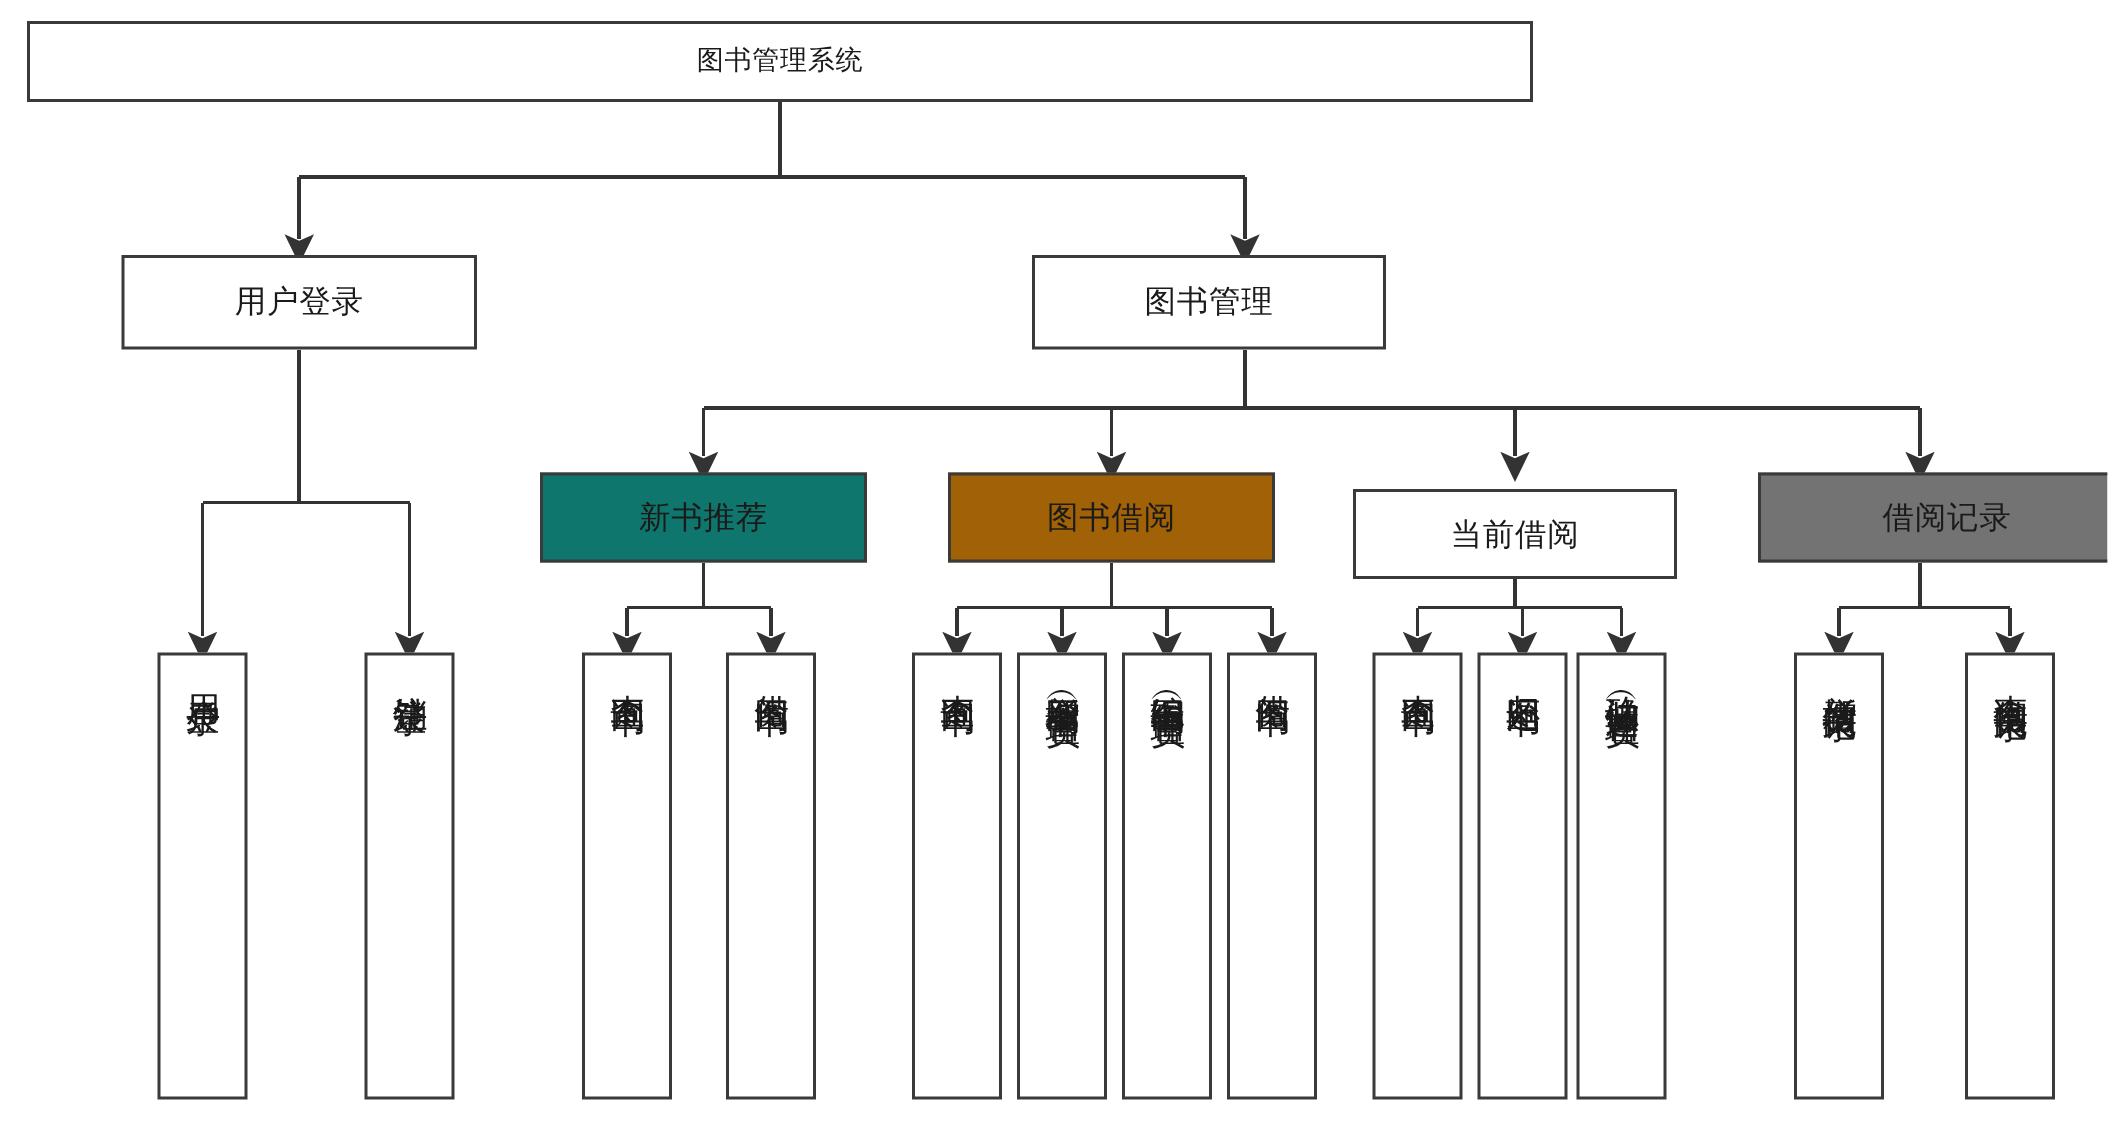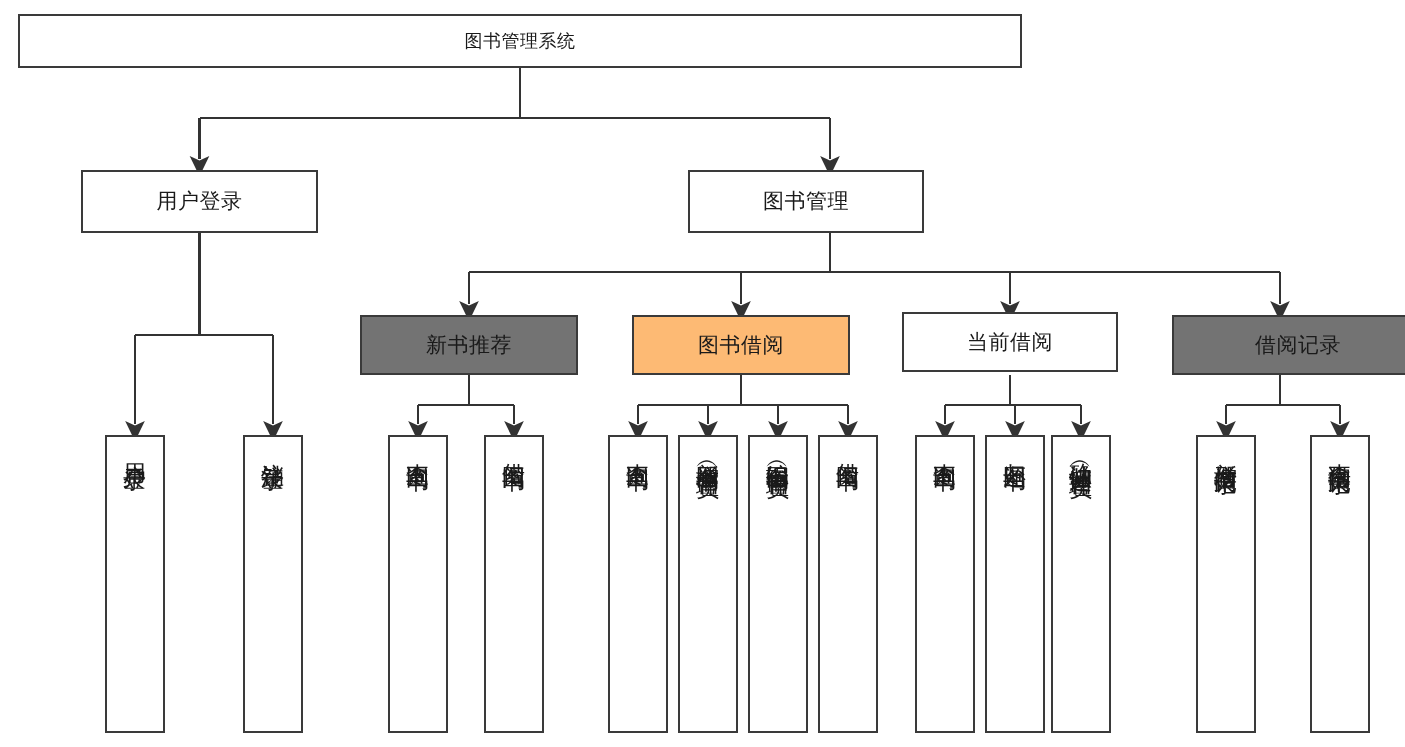--- a/index.html
+++ b/index.html
@@ -124,27 +124,27 @@
   <div id="nodes">
       <div class="node h root" style="left: 18px; top: 14px; width: 1004px; height: 54px; border-color: rgb(58, 58, 58); background: rgb(255, 255, 255); color: rgb(26, 26, 26);">
         <span class="label">图书管理系统</span>
       </div>
       <div class="node h" style="left: 81px; top: 170px; width: 237px; height: 63px; border-color: rgb(58, 58, 58); background: rgb(255, 255, 255); color: rgb(26, 26, 26);">
         <span class="label">用户登录</span>
       </div>
       <div class="node h" style="left: 688px; top: 170px; width: 236px; height: 63px; border-color: rgb(58, 58, 58); background: rgb(255, 255, 255); color: rgb(26, 26, 26);">
         <span class="label">图书管理</span>
       </div>
-      <div class="node h" style="left: 360px; top: 315px; width: 218px; height: 60px; border-color: rgb(58, 58, 58); background: #737373; color: rgb(26, 26, 26);">
+      <div class="node h" style="left: 360px; top: 315px; width: 218px; height: 60px; border-color: rgb(58, 58, 58); background: #0f766e; color: rgb(26, 26, 26);">
         <span class="label">新书推荐</span>
       </div>
-      <div class="node h" style="left: 632px; top: 315px; width: 218px; height: 60px; border-color: rgb(58, 58, 58); background: #fdba74; color: rgb(26, 26, 26);">
+      <div class="node h" style="left: 632px; top: 315px; width: 218px; height: 60px; border-color: rgb(58, 58, 58); background: #a16207; color: rgb(26, 26, 26);">
         <span class="label">图书借阅</span>
       </div>
-      <div class="node h" style="left: 902px; top: 312px; width: 216px; height: 60px; border-color: rgb(58, 58, 58); background: rgb(255, 255, 255); color: rgb(26, 26, 26);">
+      <div class="node h" style="left: 902px; top: 326px; width: 216px; height: 60px; border-color: rgb(58, 58, 58); background: rgb(255, 255, 255); color: rgb(26, 26, 26);">
         <span class="label">当前借阅</span>
       </div>
       <div class="node h" style="left: 1172px; top: 315px; width: 252px; height: 60px; border-color: rgb(58, 58, 58); background: #737373; color: rgb(26, 26, 26);">
         <span class="label">借阅记录</span>
       </div>
       <div class="node v" style="left: 105px; top: 435px; width: 60px; height: 298px; border-color: rgb(58, 58, 58); background: rgb(255, 255, 255); color: rgb(26, 26, 26);">
         <span class="label">用户登录</span>
       </div>
       <div class="node v" style="left: 243px; top: 435px; width: 60px; height: 298px; border-color: rgb(58, 58, 58); background: rgb(255, 255, 255); color: rgb(26, 26, 26);">
         <span class="label">注销登录</span>

